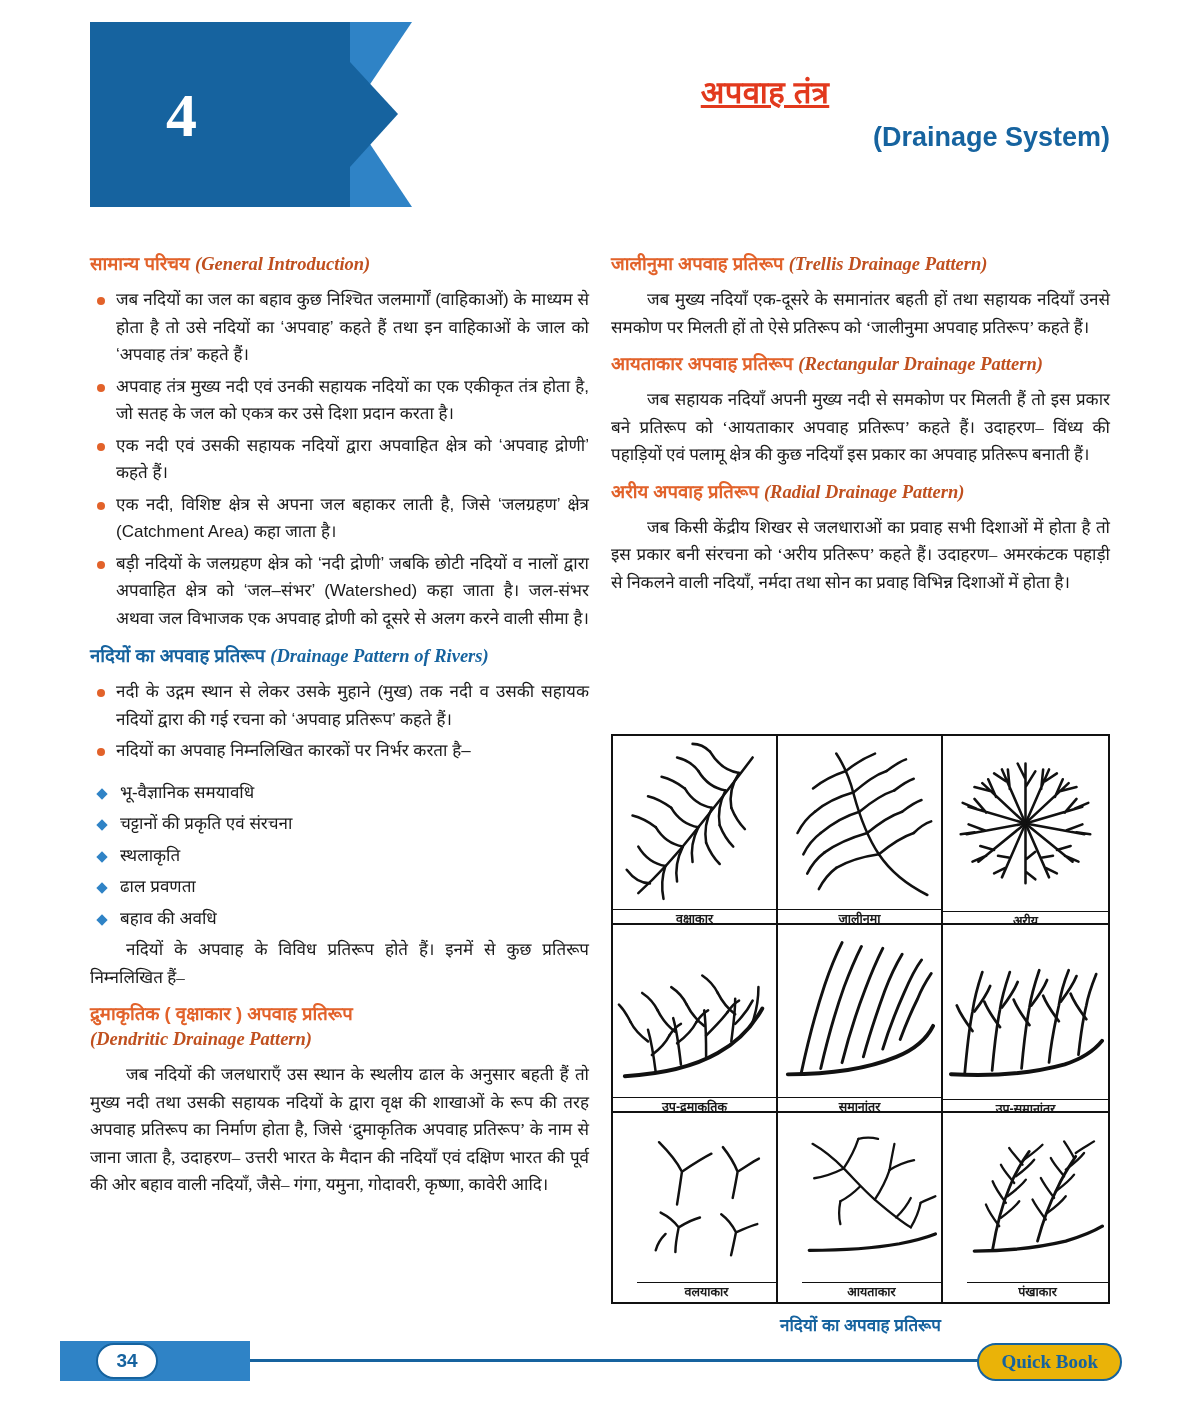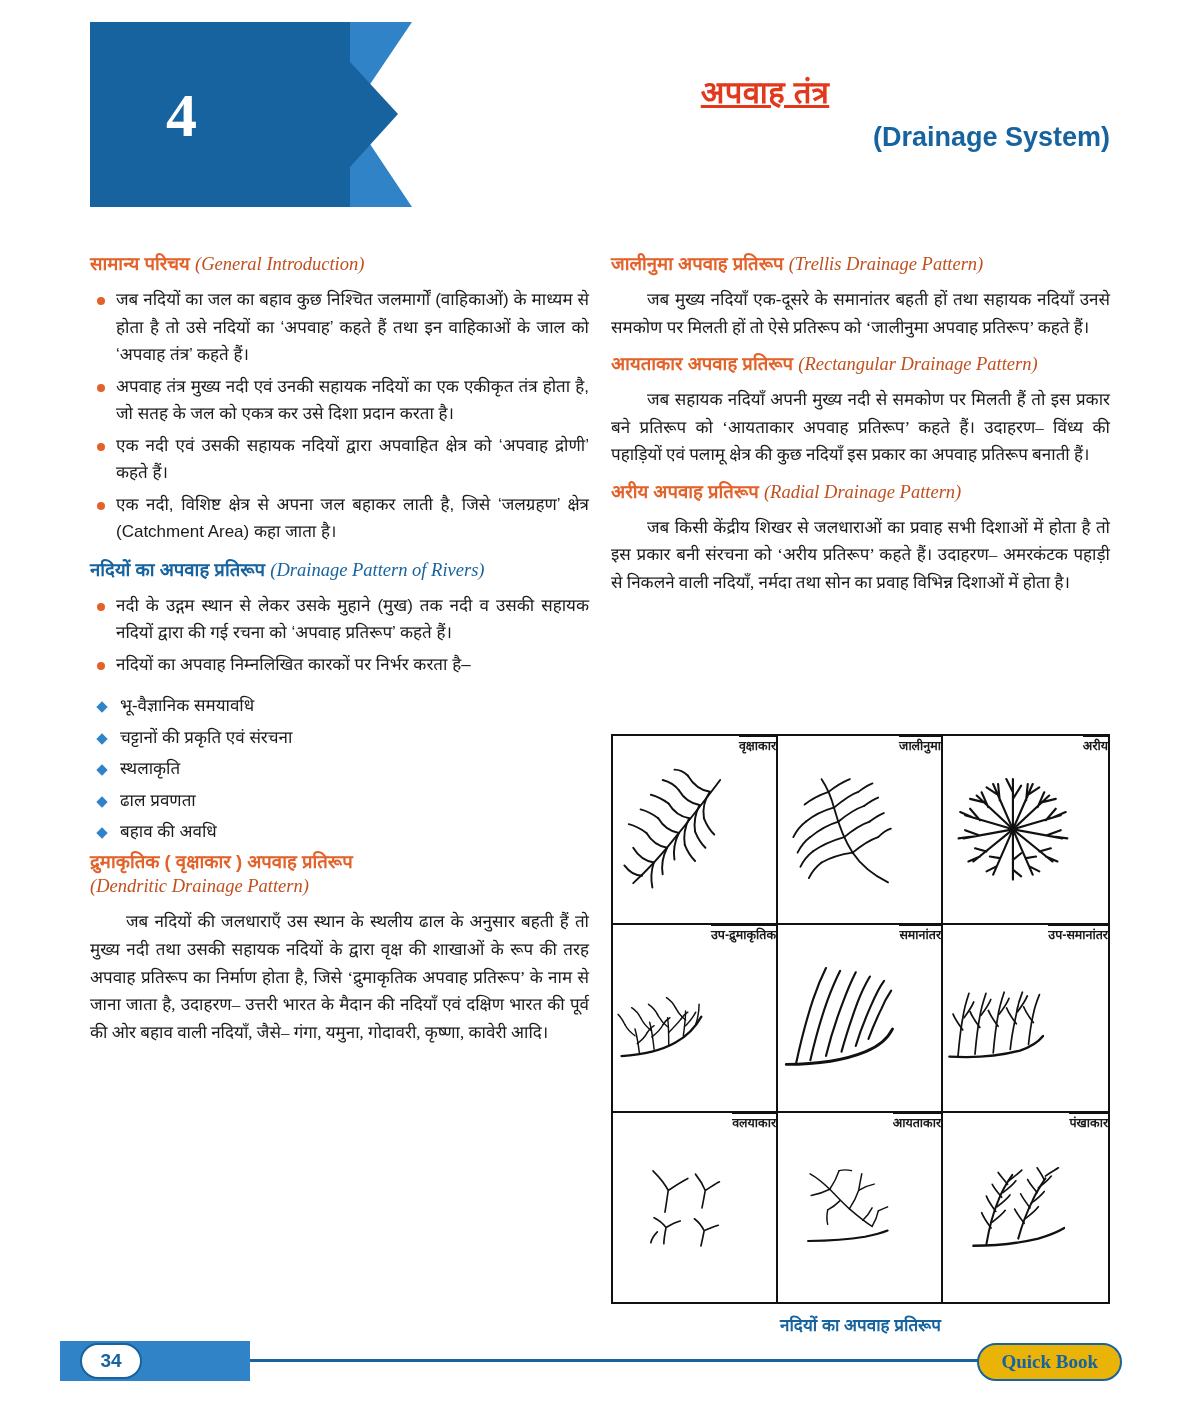--- a/index.html
+++ b/index.html
@@ -85,21 +85,21 @@
   .col { width: 499px; position: relative; }
 
   .h-sec {
     font-size: 18.5px;
     font-weight: 700;
     margin: 0 0 9px 0;
     line-height: 1.35;
   }
   .h-orange { color: #e2622a; }
   .h-blue { color: #16639f; }
-  .h-sec .en { font-style: italic; font-family: "Liberation Serif", serif; font-weight: 400; }
+  .h-sec .en { font-style: italic; font-family: "Liberation Serif", serif; font-weight: 700; }
   .h-sec.h-orange .en { color: #c0501f; }
   .h-sec.h-blue .en { color: #16639f; }
 
   ul.bullets { list-style: none; margin: 0 0 12px 0; padding: 0; }
   ul.bullets > li {
     position: relative;
     padding-left: 26px;
     font-size: 17px;
     line-height: 1.62;
     margin-bottom: 4px;
@@ -149,21 +149,21 @@
     grid-template-columns: 1fr 1fr 1fr;
     grid-template-rows: 1fr 1fr 1fr;
     background: #fff;
     height: 570px;
   }
   .cell {
     border-right: 2px solid #111;
     border-bottom: 2px solid #111;
     position: relative;
     display: flex;
-    flex-direction: row;
+    flex-direction: column;
     overflow: hidden;
   }
   .cell:nth-child(3n) { border-right: none; }
   .cell:nth-child(n+7) { border-bottom: none; margin-left: 24px; }
   .cell .art { flex: 1; display: flex; align-items: center; justify-content: center; padding: 4px; }
   .cell .art svg { width: 100%; height: 100%; }
   .cell .cap {
     border-top: 1.5px solid #111;
     text-align: center;
     font-size: 12.5px;
@@ -192,21 +192,21 @@
     background: #16639f;
   }
   .page-pill {
     position: absolute;
     left: 60px; top: 0;
     width: 190px; height: 40px;
     background: #2f83c6;
   }
   .page-num {
     position: absolute;
-    left: 80px; top: 2px;
+    left: 96px; top: 2px;
     width: 62px; height: 36px;
     background: #ffffff;
     border: 2px solid #16639f;
     border-radius: 18px;
     display: flex; align-items: center; justify-content: center;
     color: #16639f;
     font-weight: 700;
     font-size: 19px;
   }
   .brand {
@@ -242,36 +242,38 @@
   <div class="col">
 
     <h2 class="h-sec h-orange">
       <span>सामान्य परिचय </span><span class="en">(General Introduction)</span>
     </h2>
     <ul class="bullets">
       <li>जब नदियों का जल का बहाव कुछ निश्चित जलमार्गों (वाहिकाओं) के माध्यम से होता है तो उसे नदियों का ‘अपवाह’ कहते हैं तथा इन वाहिकाओं के जाल को ‘अपवाह तंत्र’ कहते हैं।</li>
       <li>अपवाह तंत्र मुख्य नदी एवं उनकी सहायक नदियों का एक एकीकृत तंत्र होता है, जो सतह के जल को एकत्र कर उसे दिशा प्रदान करता है।</li>
       <li>एक नदी एवं उसकी सहायक नदियों द्वारा अपवाहित क्षेत्र को ‘अपवाह द्रोणी’ कहते हैं।</li>
       <li>एक नदी, विशिष्ट क्षेत्र से अपना जल बहाकर लाती है, जिसे ‘जलग्रहण’ क्षेत्र (Catchment Area) कहा जाता है।</li>
+      <li>बड़ी नदियों के जलग्रहण क्षेत्र को ‘नदी द्रोणी’ जबकि छोटी नदियों व नालों द्वारा अपवाहित क्षेत्र को ‘जल–संभर’ (Watershed) कहा जाता है। जल-संभर अथवा जल विभाजक एक अपवाह द्रोणी को दूसरे से अलग करने वाली सीमा है।</li>
     </ul>
 
     <h2 class="h-sec h-blue">
       <span>नदियों का अपवाह प्रतिरूप </span><span class="en">(Drainage Pattern of Rivers)</span>
     </h2>
     <ul class="bullets">
       <li>नदी के उद्गम स्थान से लेकर उसके मुहाने (मुख) तक नदी व उसकी सहायक नदियों द्वारा की गई रचना को ‘अपवाह प्रतिरूप’ कहते हैं।</li>
       <li>नदियों का अपवाह निम्नलिखित कारकों पर निर्भर करता है–</li>
     </ul>
     <ul class="sub">
       <li>भू-वैज्ञानिक समयावधि</li>
       <li>चट्टानों की प्रकृति एवं संरचना</li>
       <li>स्थलाकृति</li>
       <li>ढाल प्रवणता</li>
       <li>बहाव की अवधि</li>
     </ul>
+    <p class="para">नदियों के अपवाह के विविध प्रतिरूप होते हैं। इनमें से कुछ प्रतिरूप निम्नलिखित हैं–</p>
 
     <h2 class="h-sec h-orange">
       <span>द्रुमाकृतिक ( वृक्षाकार ) अपवाह प्रतिरूप</span><br>
       <span class="en">(Dendritic Drainage Pattern)</span>
     </h2>
     <p class="para">जब नदियों की जलधाराएँ उस स्थान के स्थलीय ढाल के अनुसार बहती हैं तो मुख्य नदी तथा उसकी सहायक नदियों के द्वारा वृक्ष की शाखाओं के रूप की तरह अपवाह प्रतिरूप का निर्माण होता है, जिसे ‘द्रुमाकृतिक अपवाह प्रतिरूप’ के नाम से जाना जाता है, उदाहरण– उत्तरी भारत के मैदान की नदियाँ एवं दक्षिण भारत की पूर्व की ओर बहाव वाली नदियाँ, जैसे– गंगा, यमुना, गोदावरी, कृष्णा, कावेरी आदि।</p>
   </div>
 
   <div class="col">
 

